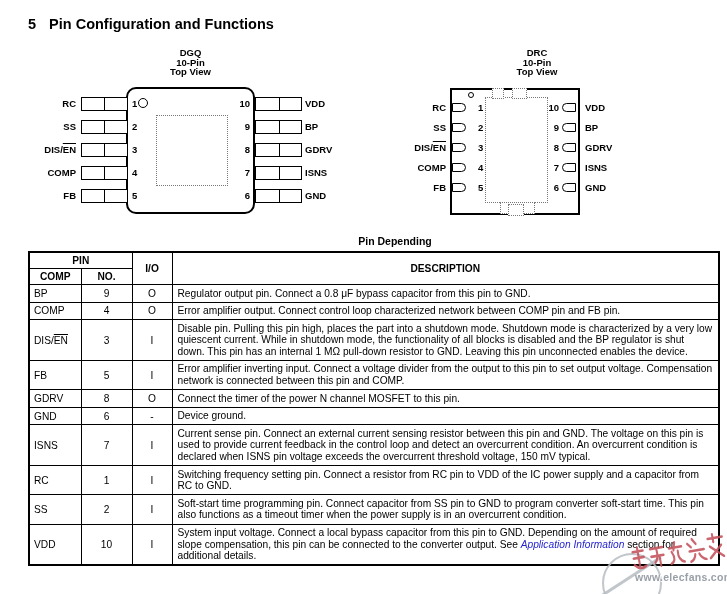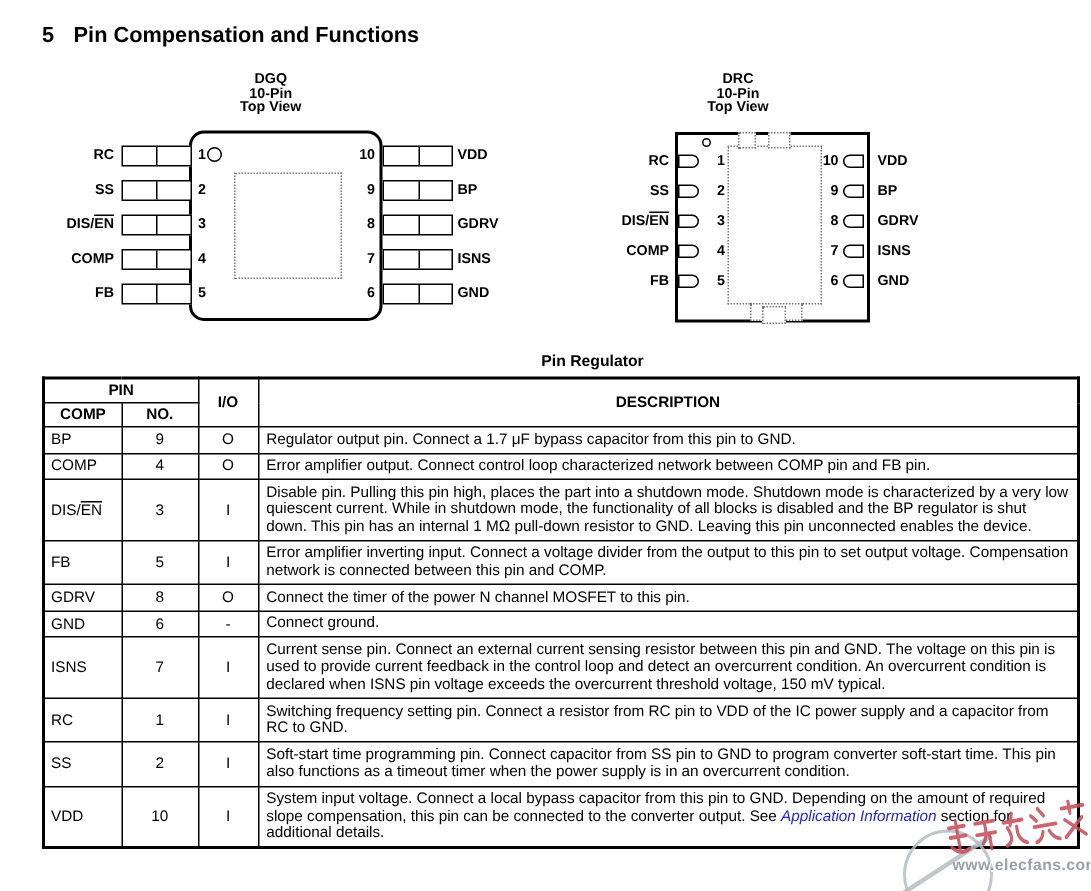--- a/index.html
+++ b/index.html
@@ -46,24 +46,24 @@
   .wm-stamp{position:absolute;left:36px;top:-6px;width:96px;height:26px;transform:rotate(-10deg);opacity:.88;}
   .wm-site{position:absolute;left:40px;top:26px;font-size:10.5px;font-weight:bold;letter-spacing:.3px;color:#9aa0a8;text-shadow:0 1px 0 #fff,1px 0 0 #fff;}
 </style>
 </head>
 <body>
 
 <div class="page">
 
   <div class="heading">
     <span>5</span>
-    <span>Pin Compensation and Functions</span>
-  </div>
-
-  <div class="pkgtitle" style="left:120px;width:121px;">
+    <span>Pin Configuration and Functions</span>
+  </div>
+
+  <div class="pkgtitle" style="left:130px;width:121px;">
     <div>DGQ</div>
     <div>10-Pin</div>
     <div>Top View</div>
   </div>
   <div class="pkgbody dgq-body"></div>
   <div class="padbox dgq-pad"></div>
   <div class="pin1circ dgq-circ"></div>
   <div>
       <div class="plabel" style="position: absolute; left: 4px; top: 98px; width: 72px; text-align: right;">RC</div>
       <div class="pinrect" style="position: absolute; left: 81px; top: 97px; width: 45px; height: 12px;">
@@ -110,21 +110,21 @@
         <div class="pindiv" style="left: 23px;"></div>
       </div>
       <div class="pnum" style="position: absolute; left: 228px; top: 167px; width: 22px; text-align: right;">7</div>
       <div class="plabel" style="position: absolute; left: 305px; top: 190px; width: 72px; text-align: left;">GND</div>
       <div class="pinrect" style="position: absolute; left: 255px; top: 189px; width: 45px; height: 12px;">
         <div class="pindiv" style="left: 23px;"></div>
       </div>
       <div class="pnum" style="position: absolute; left: 228px; top: 190px; width: 22px; text-align: right;">6</div>
     </div>
 
-  <div class="pkgtitle" style="left:432px;width:120px;">
+  <div class="pkgtitle" style="left:477px;width:120px;">
     <div>DRC</div>
     <div>10-Pin</div>
     <div>Top View</div>
   </div>
   <div class="pkgbody drc-body"></div>
   <div class="padbox drc-pad"></div>
   <div class="notch" style="left:492px;top:88px;width:10px;height:9px;"></div>
   <div class="notch" style="left:512px;top:88px;width:13px;height:9px;"></div>
   <div class="notch" style="left:500px;top:202px;width:33px;height:10px;"></div>
   <div class="notch" style="left:508px;top:204px;width:14px;height:10px;"></div>
@@ -155,21 +155,21 @@
       <div class="pinstad" style="position: absolute; left: 562px; top: 143px; width: 12px; height: 7px; border-radius: 6px 0px 0px 6px;"></div>
       <div class="pnum" style="position: absolute; left: 538px; top: 142px; width: 21px; text-align: right;">8</div>
       <div class="plabel" style="position: absolute; left: 585px; top: 162px; width: 72px; text-align: left;">ISNS</div>
       <div class="pinstad" style="position: absolute; left: 562px; top: 163px; width: 12px; height: 7px; border-radius: 6px 0px 0px 6px;"></div>
       <div class="pnum" style="position: absolute; left: 538px; top: 162px; width: 21px; text-align: right;">7</div>
       <div class="plabel" style="position: absolute; left: 585px; top: 182px; width: 72px; text-align: left;">GND</div>
       <div class="pinstad" style="position: absolute; left: 562px; top: 183px; width: 12px; height: 7px; border-radius: 6px 0px 0px 6px;"></div>
       <div class="pnum" style="position: absolute; left: 538px; top: 182px; width: 21px; text-align: right;">6</div>
     </div>
 
-  <div class="tbltitle">Pin Regulator</div>
+  <div class="tbltitle">Pin Depending</div>
   <table class="pins">
     <colgroup>
         <col style="width:52px">
         <col style="width:51px">
         <col style="width:40px">
         <col style="width:547px">
       </colgroup>
     <thead>
       <tr>
         <th colspan="2">PIN</th>
@@ -179,21 +179,21 @@
       <tr>
         <th class="subname">COMP</th>
         <th>NO.</th>
       </tr>
     </thead>
     <tbody>
       <tr>
         <td class="cname"><span>BP</span><span class="ovl"></span></td>
         <td class="cno">9</td>
         <td class="cio">O</td>
-        <td class="cdesc"><span>Regulator output pin. Connect a 1.7 μF bypass capacitor from this pin to GND.</span></td>
+        <td class="cdesc"><span>Regulator output pin. Connect a 0.8 μF bypass capacitor from this pin to GND.</span></td>
       </tr>
       <tr>
         <td class="cname"><span>COMP</span><span class="ovl"></span></td>
         <td class="cno">4</td>
         <td class="cio">O</td>
         <td class="cdesc"><span>Error amplifier output. Connect control loop characterized network between COMP pin and FB pin.</span></td>
       </tr>
       <tr>
         <td class="cname"><span>DIS/</span><span class="ovl">EN</span></td>
         <td class="cno">3</td>
@@ -209,21 +209,21 @@
       <tr>
         <td class="cname"><span>GDRV</span><span class="ovl"></span></td>
         <td class="cno">8</td>
         <td class="cio">O</td>
         <td class="cdesc"><span>Connect the timer of the power N channel MOSFET to this pin.</span></td>
       </tr>
       <tr>
         <td class="cname"><span>GND</span><span class="ovl"></span></td>
         <td class="cno">6</td>
         <td class="cio">-</td>
-        <td class="cdesc"><span>Connect ground.</span></td>
+        <td class="cdesc"><span>Device ground.</span></td>
       </tr>
       <tr>
         <td class="cname"><span>ISNS</span><span class="ovl"></span></td>
         <td class="cno">7</td>
         <td class="cio">I</td>
         <td class="cdesc"><span>Current sense pin. Connect an external current sensing resistor between this pin and GND. The voltage on this pin is used to provide current feedback in the control loop and detect an overcurrent condition. An overcurrent condition is declared when ISNS pin voltage exceeds the overcurrent threshold voltage, 150 mV typical.</span></td>
       </tr>
       <tr>
         <td class="cname"><span>RC</span><span class="ovl"></span></td>
         <td class="cno">1</td>

